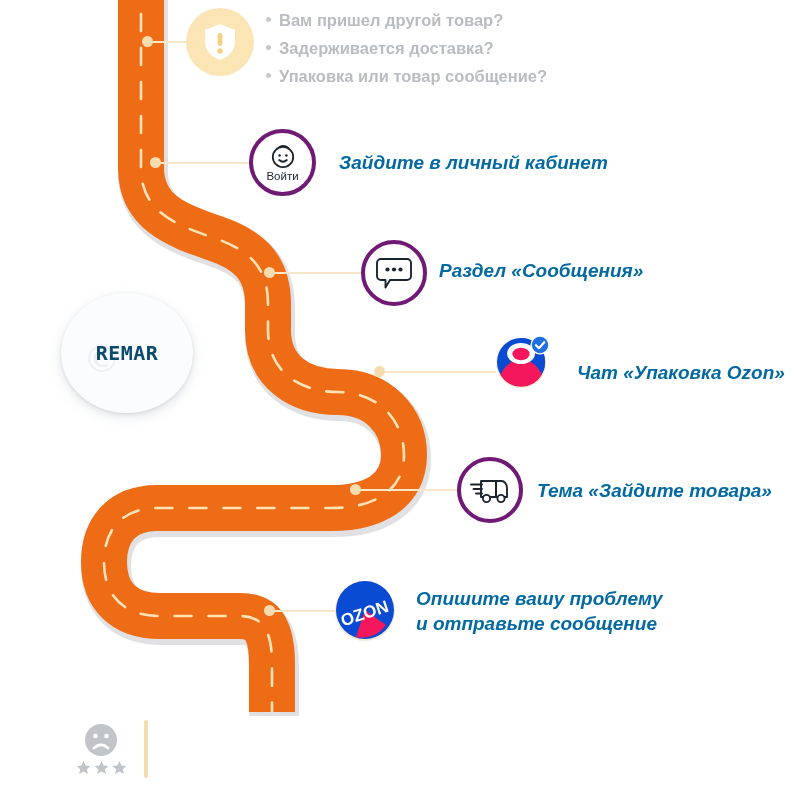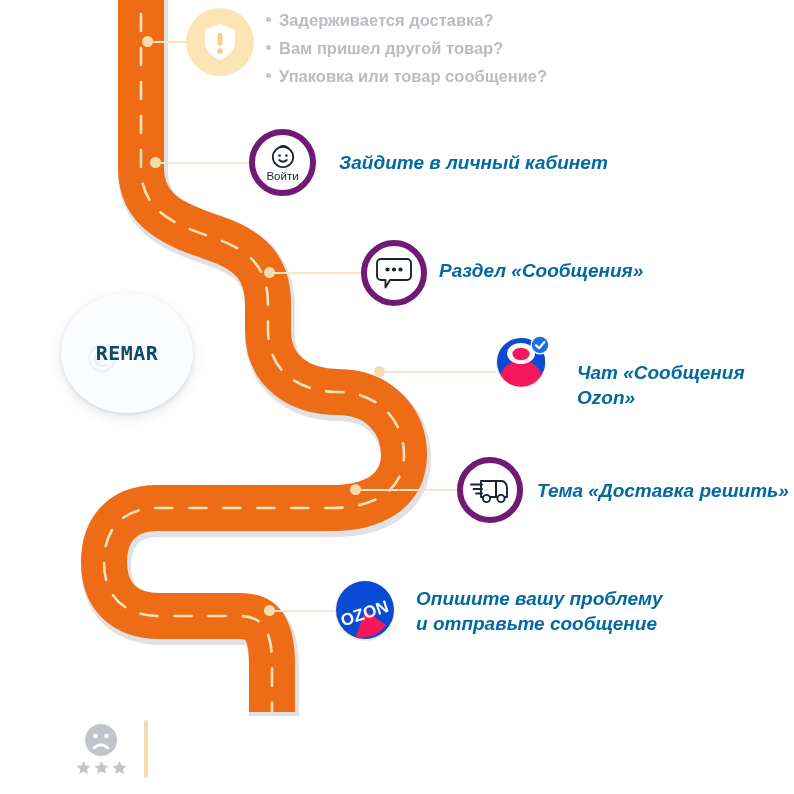--- a/index.html
+++ b/index.html
@@ -61,21 +61,21 @@
     background: #f6dcae;
   }
 
   
   .node {
     position: absolute;
     border-radius: 50%;
     display: flex; align-items: center; justify-content: center;
   }
   .node-ring {
-    border: 6px solid #701a75;
+    border: 4px solid #701a75;
     background: #ffffff;
   }
   .node-fill {
     background: #fbe5b4;
   }
 
   
   .step-text {
     position: absolute;
     color: #0369a1;
@@ -203,25 +203,25 @@
     <svg width="34" height="38" viewBox="0 0 34 38">
       <path d="M17 1 L32 7 V19 C32 28 25 34 17 37 C9 34 2 28 2 19 V7 Z" fill="#ffffff"></path>
       <rect x="14.6" y="10" width="4.8" height="13" rx="2.4" fill="#f6cf82"></rect>
       <circle cx="17" cy="28" r="2.7" fill="#f6cf82"></circle>
     </svg>
   </div>
 
   <div id="bullets">
     <div class="bullet-row">
       <span class="bullet-dot"></span>
-      <span class="bullet-label">Задерживается доставка?</span>
+      <span class="bullet-label">Вам пришел другой товар?</span>
     </div>
     <div class="bullet-row">
       <span class="bullet-dot"></span>
-      <span class="bullet-label">Вам пришел другой товар?</span>
+      <span class="bullet-label">Задерживается доставка?</span>
     </div>
     <div class="bullet-row">
       <span class="bullet-dot"></span>
       <span class="bullet-label">Упаковка или товар сообщение?</span>
     </div>
   </div>
 
   <div class="connector" style="left:158px; top:162px; width:92px;"></div>
   <div class="road-dot" style="left:150px; top:157px;"></div>
 
@@ -262,38 +262,38 @@
     <circle cx="26" cy="28" r="24" fill="#0a4bd3"></circle>
     <path d="M26 4 A24 24 0 0 1 46.8 40.2 L26 28 Z" fill="#0a4bd3"></path>
     <path d="M5.4 41 A24 24 0 0 0 47 40.6 C42 30 34 25.4 26 25.4 C18 25.4 10.2 30.4 5.4 41 Z" fill="#f5175c"></path>
     <ellipse cx="26" cy="19.5" rx="14" ry="10.5" fill="#ffffff"></ellipse>
     <ellipse cx="26" cy="20" rx="8.6" ry="6.2" fill="#f5175c"></ellipse>
     <circle cx="45" cy="11" r="9.6" fill="#ffffff"></circle>
     <circle cx="45" cy="11" r="8.2" fill="#1f6fe0"></circle>
     <path d="M41 11.2 L44 14.2 L49.2 8.2" fill="none" stroke="#ffffff" stroke-width="2.2" stroke-linecap="round" stroke-linejoin="round"></path>
   </svg>
 
-  <div class="step-text" style="left:577px; top:360px;">Чат «Сообщения Ozon»</div>
+  <div class="step-text" style="left:577px; top:360px;">Чат «Упаковка Ozon»</div>
 
   <div class="connector" style="left:358px; top:489px; width:100px;"></div>
   <div class="road-dot" style="left:350px; top:484px;"></div>
 
   <div class="node node-ring" style="left:457px; top:457px; width:66px; height:66px;">
     <svg width="42" height="30" viewBox="0 0 42 30">
       <path d="M12 6 H27 V22 H12 Z" fill="none" stroke="#1b2430" stroke-width="1.9" stroke-linejoin="round"></path>
       <path d="M27 6 H32.5 C35.6 6 38 9.2 38 13 V22 H27 Z" fill="none" stroke="#1b2430" stroke-width="1.9" stroke-linejoin="round"></path>
       <circle cx="17.5" cy="23.5" r="3.6" fill="#ffffff" stroke="#1b2430" stroke-width="1.9"></circle>
       <circle cx="32" cy="23.5" r="3.6" fill="#ffffff" stroke="#1b2430" stroke-width="1.9"></circle>
       <path d="M2 9.5 H13" stroke="#1b2430" stroke-width="1.9" stroke-linecap="round"></path>
       <path d="M4.5 14 H13" stroke="#1b2430" stroke-width="1.9" stroke-linecap="round"></path>
       <path d="M7 18.5 H13" stroke="#1b2430" stroke-width="1.9" stroke-linecap="round"></path>
     </svg>
   </div>
 
-  <div class="step-text" style="left:537px; top:478px;">Тема «Доставка решить»</div>
+  <div class="step-text" style="left:537px; top:478px;">Тема «Зайдите товара»</div>
 
   <div class="connector" style="left:272px; top:610px; width:66px;"></div>
   <div class="road-dot" style="left:264px; top:605px;"></div>
 
   <svg id="ozon-app-icon" viewBox="0 0 62 62">
     <circle cx="31" cy="32" r="30" fill="#f6e9cf"></circle>
     <circle cx="31" cy="31" r="29" fill="#0a4bd3"></circle>
     <path d="M31 31 L22 58 A29 29 0 0 0 52 46 Z" fill="#f5175c"></path>
     <text x="31" y="40" fill="#ffffff" font-family="Liberation Sans, sans-serif" font-size="17" font-weight="700" text-anchor="middle" transform="rotate(-18 31 36)">OZON</text>
   </svg>

